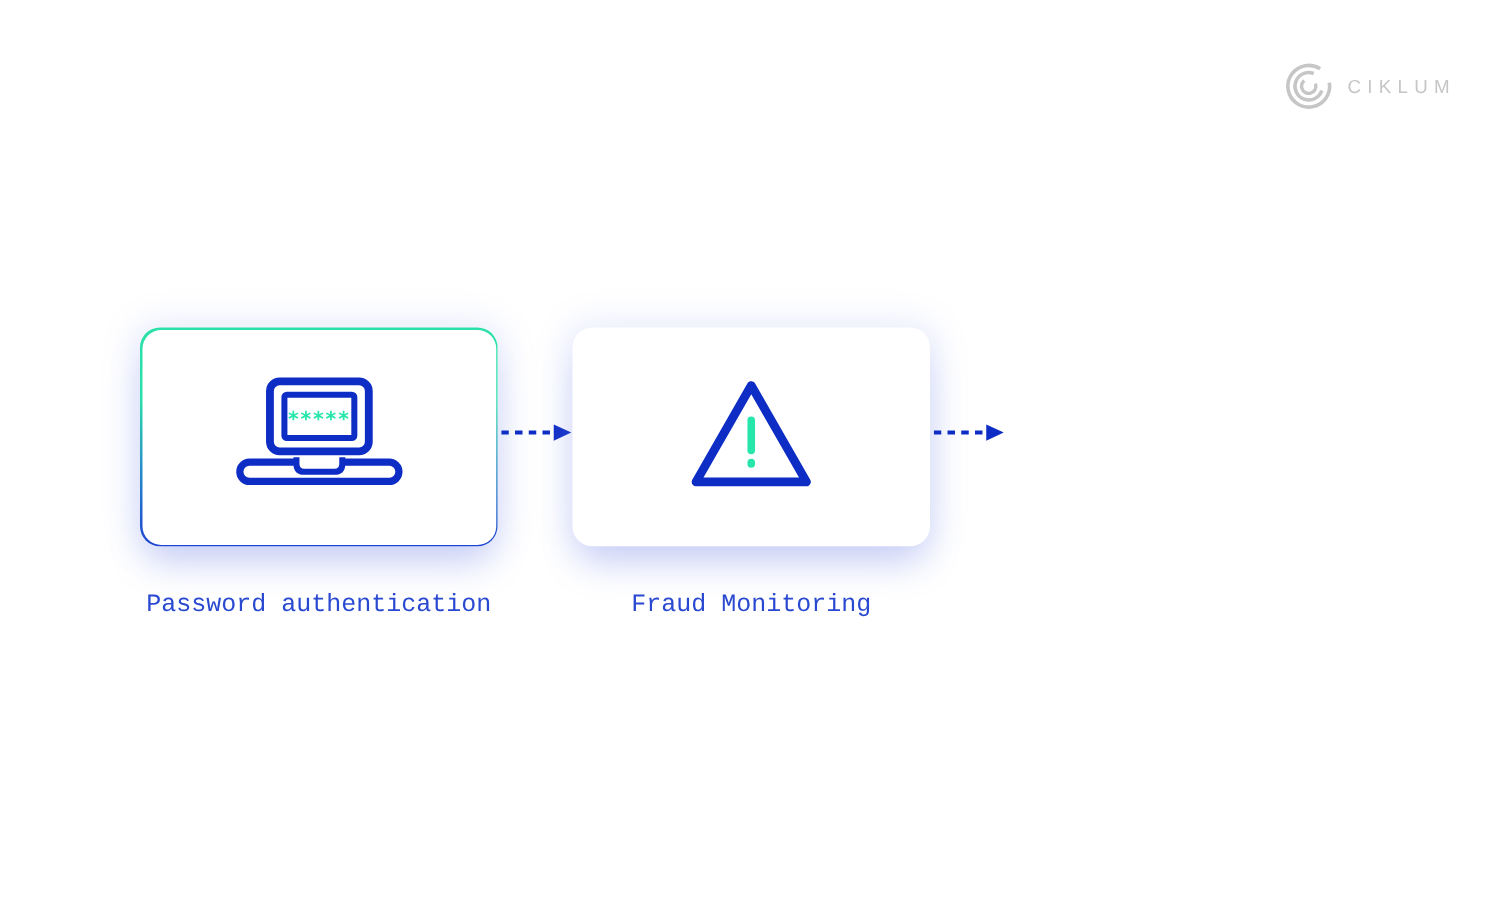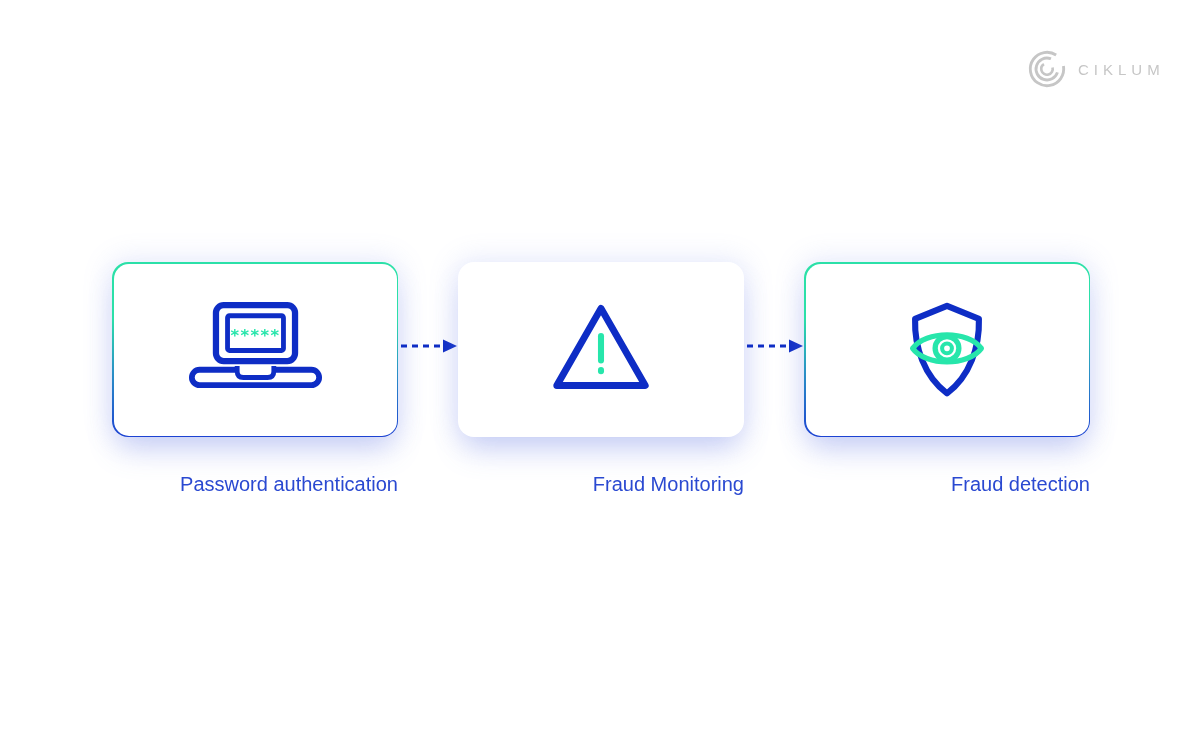--- a/index.html
+++ b/index.html
@@ -48,23 +48,24 @@
   .card-face {
     width:100%; height:100%;
     background:#ffffff;
     border-radius:15px;
     display:flex; align-items:center; justify-content:center;
   }
   .card.plain { display:flex; align-items:center; justify-content:center; }
 
   .step-label {
     margin-top:36px;
-    text-align:right;
+    text-align:center;
     color:#2a49d1;
     font-size:20px;
+    font-family:Liberation Mono, monospace;
   }
 
   .arrow {
     position:absolute; top:77px;
   }
   .arrow-1 { left:289px; }
   .arrow-2 { left:635px; }
 
   svg { display:block; }
 </style>
@@ -117,28 +118,15 @@
         </svg>
       </div>
       <div class="step-label">Fraud Monitoring</div>
     </div>
 
     <svg class="arrow arrow-2" width="56" height="14" viewBox="0 0 56 14">
       <line x1="0" y1="7" x2="43" y2="7" stroke="#0e2dc5" stroke-width="3.2" stroke-dasharray="6 5"></line>
       <polygon points="42,0.5 56,7 42,13.5" fill="#0e2dc5"></polygon>
     </svg>
 
-    <div class="step step-3">
-      <div class="card gradient-border">
-        <div class="card-face">
-          <svg width="90" height="108" viewBox="0 0 110 118">
-            <path d="M55 5 L94 21 C95 55 83 91 55 112 C27 91 15 55 16 21 Z" fill="none" stroke="#0e2dc5" stroke-width="7.5" stroke-linejoin="round"></path>
-            <path d="M13 57 C29 35 81 35 97 57 C81 79 29 79 13 57 Z" fill="none" stroke="#27e6ab" stroke-width="6.5" stroke-linejoin="round"></path>
-            <circle cx="55" cy="57" r="14.5" fill="none" stroke="#27e6ab" stroke-width="6.5"></circle>
-            <circle cx="55" cy="57" r="6" fill="none" stroke="#27e6ab" stroke-width="5"></circle>
-          </svg>
-        </div>
-      </div>
-      <div class="step-label">Fraud detection</div>
-    </div>
 
   </div>
 </div>
 
 </body></html>

